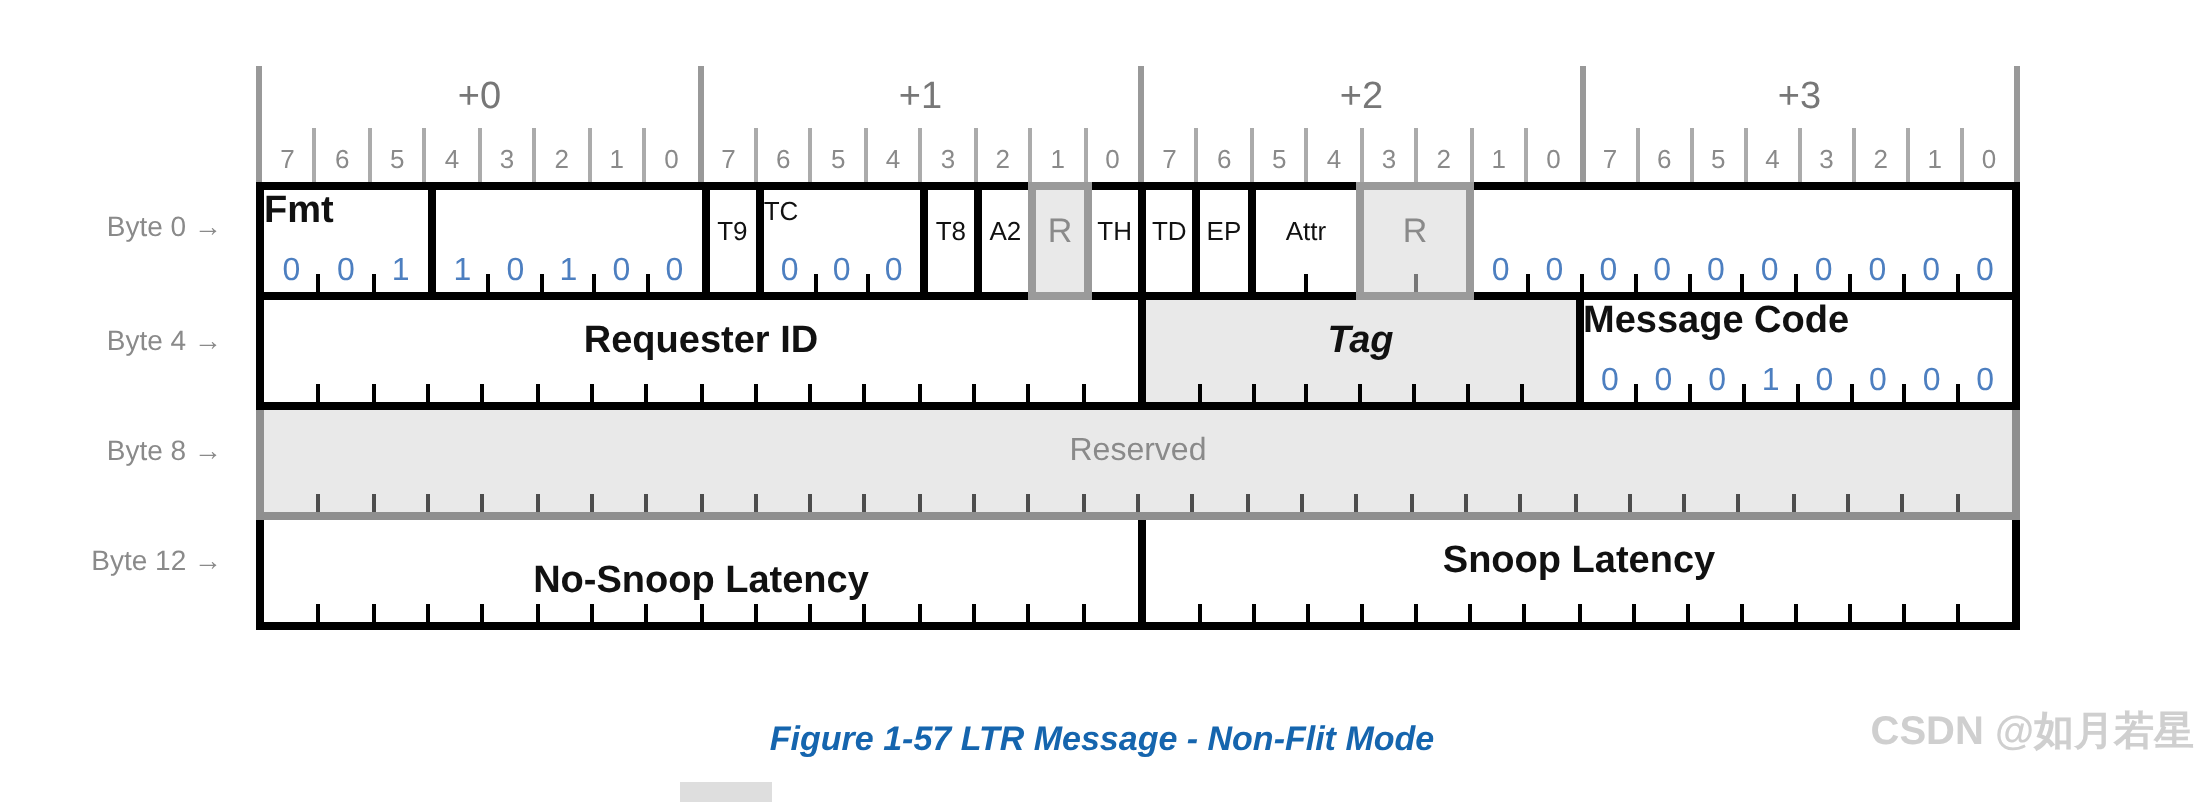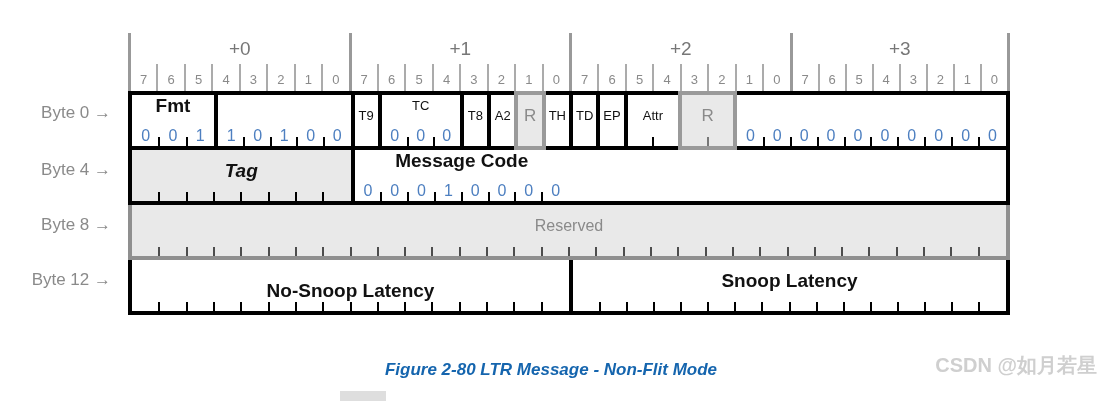--- a/index.html
+++ b/index.html
@@ -22,21 +22,21 @@
   .glabel{height:31px;display:flex;align-items:center;justify-content:center;
           font-size:19px;color:#777;}
   .hbits{flex:1;display:flex;}
   .hbit{flex:1 1 0;display:flex;align-items:center;justify-content:center;
         font-size:13px;color:var(--text-gray);border-right:2px solid #ababab;box-sizing:border-box;}
   .hbit:last-child{border-right:none;}
 
   
   .row-labels{position:absolute;left:0;top:91px;width:128px;}
   .rowlabel{display:flex;align-items:center;justify-content:flex-end;
-            padding-right:17px;box-sizing:border-box;font-size:17px;color:var(--text-gray);
+            padding-right:17px;box-sizing:border-box;font-size:14px;color:var(--text-gray);
             transform:translateY(-8px);}
 
   
   .ptable{position:absolute;left:128px;top:91px;width:882px;box-sizing:border-box;}
   .prow{display:grid;grid-template-columns:repeat(32,1fr);height:55px;box-sizing:border-box;
         border-left:4px solid #000;border-right:4px solid #000;border-bottom:4px solid #000;}
   .prow.rfirst{height:59px;border-top:4px solid #000;}
   .prow.rres{border-left-color:var(--res-border);border-right-color:var(--res-border);
              border-bottom-color:var(--res-border);}
 
@@ -46,21 +46,21 @@
   .cell.gb{border-left:4px solid #9a9a9a;}
   .cell.gb + .cell{border-left-color:#9a9a9a;}
   .cell.gb::before{content:"";position:absolute;left:-4px;right:-4px;top:-4px;height:4px;
                    background:#9a9a9a;z-index:3;}
   .cell.gb::after{content:"";position:absolute;left:-4px;right:-4px;bottom:-4px;height:4px;
                   background:#9a9a9a;z-index:3;}
 
   .clabel{font-size:19px;font-weight:700;color:#111;line-height:1.05;white-space:nowrap;}
   .cell:not(.has-vals) .clabel{position:absolute;inset:0;display:flex;align-items:center;
                                justify-content:center;padding-bottom:9px;z-index:2;}
-  .cell.has-vals .clabel{position:relative;z-index:2;display:block;text-align:center;margin-top:1px;}
+  .cell.has-vals .clabel{position:relative;z-index:2;display:block;text-align:left;margin-top:1px;}
   .cell.small .clabel{font-size:13px;font-weight:400;}
   .cell.small.has-vals .clabel{margin-top:4px;}
   .cell.gb .clabel{font-size:17px;font-weight:400;color:var(--text-gray);}
   .cell.gtxt .clabel{font-size:16px;font-weight:400;color:var(--text-gray);}
   .cell.ital .clabel{font-style:italic;}
 
   .slots{position:absolute;inset:0;display:flex;z-index:1;}
   .slot{flex:1 1 0;position:relative;display:flex;align-items:flex-end;justify-content:center;}
   .slot:not(:last-child)::after{content:"";position:absolute;right:-1px;bottom:0;width:2px;
                                 height:9px;background:#000;}
@@ -272,20 +272,41 @@
             <div class="slot">
               <span class="val">0</span>
             </div>
             <div class="slot">
               <span class="val">0</span>
             </div>
           </div>
         </div>
       </div>
       <div class="prow">
+        <div class="cell" style="grid-column: span 16;">
+          <div class="slots">
+            <div class="slot"></div>
+            <div class="slot"></div>
+            <div class="slot"></div>
+            <div class="slot"></div>
+            <div class="slot"></div>
+            <div class="slot"></div>
+            <div class="slot"></div>
+            <div class="slot"></div>
+            <div class="slot"></div>
+            <div class="slot"></div>
+            <div class="slot"></div>
+            <div class="slot"></div>
+            <div class="slot"></div>
+            <div class="slot"></div>
+            <div class="slot"></div>
+            <div class="slot"></div>
+          </div>
+          <span class="clabel">Requester ID</span>
+        </div>
         <div class="cell res ital" style="grid-column: span 8;">
           <div class="slots">
             <div class="slot"></div>
             <div class="slot"></div>
             <div class="slot"></div>
             <div class="slot"></div>
             <div class="slot"></div>
             <div class="slot"></div>
             <div class="slot"></div>
             <div class="slot"></div>
@@ -399,16 +420,16 @@
             <div class="slot"></div>
             <div class="slot"></div>
             <div class="slot"></div>
             <div class="slot"></div>
             <div class="slot"></div>
           </div>
           <span class="clabel">Snoop Latency</span>
         </div>
       </div>
     </div>
-  <div class="caption">Figure 2-80 LTR Message - Non-Flit Mode</div>
+  <div class="caption">Figure 1-57 LTR Message - Non-Flit Mode</div>
   <div class="artifact"></div>
   <div class="watermark">CSDN @如月若星</div>
 </div>
 
 </body></html>

